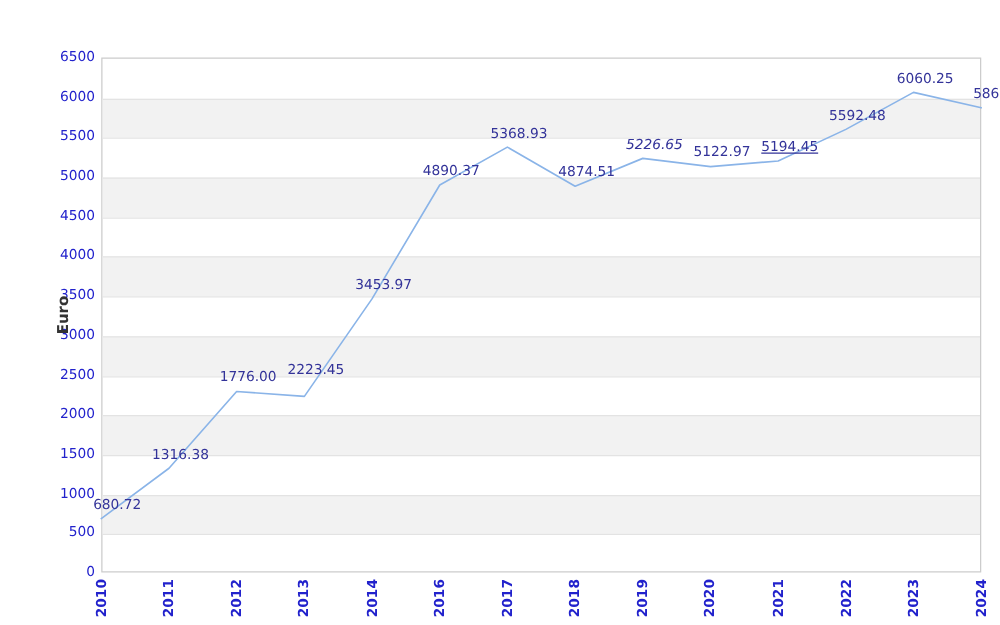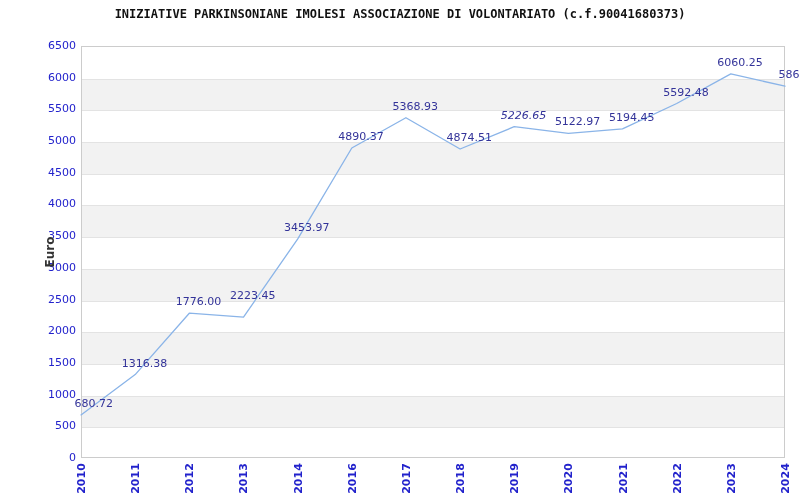--- a/index.html
+++ b/index.html
@@ -23,21 +23,20 @@
   .ptlabel{position:absolute;width:64px;height:13px;line-height:13px;text-align:right;
          font-size:11px;white-space:nowrap;}
   .axis-label-y{position:absolute;left:30px;top:245px;width:40px;height:14px;line-height:14px;
          text-align:center;font-size:12px;font-weight:bold;transform:rotate(-90deg);white-space:nowrap;}
   .axis-label-x{position:absolute;left:761px;top:483px;font-size:12px;font-weight:bold;white-space:nowrap;}
 </style>
 </head>
 <body>
 
 <div class="wrapper">
-  <div class="chart-title" style="color: rgb(17, 17, 17);">INIZIATIVE PARKINSONIANE IMOLESI ASSOCIAZIONE DI VOLONTARIATO (c.f.90041680373)</div>
   <div class="chart-subtitle" style="color: rgb(85, 85, 85);">Importi</div>
 
   <div id="plot" style="border-color: rgb(204, 204, 204); background: rgb(255, 255, 255);">
       <div class="band" style="top: 348.615px; height: 31.6923px; background: rgb(242, 242, 242);"></div>
       <div class="band" style="top: 285.231px; height: 31.6923px; background: rgb(242, 242, 242);"></div>
       <div class="band" style="top: 221.846px; height: 31.6923px; background: rgb(242, 242, 242);"></div>
       <div class="band" style="top: 158.462px; height: 31.6923px; background: rgb(242, 242, 242);"></div>
       <div class="band" style="top: 95.0769px; height: 31.6923px; background: rgb(242, 242, 242);"></div>
       <div class="band" style="top: 31.6923px; height: 31.6923px; background: rgb(242, 242, 242);"></div>
       <div class="gridline" style="top: 380.308px; background: rgb(227, 227, 227);"></div>
@@ -94,21 +93,21 @@
       <div class="ptlabel" style="left: 49px; top: 396.853px; color: rgb(51, 51, 153);">680.72</div>
       <div class="ptlabel" style="left: 103.154px; top: 356.562px; color: rgb(51, 51, 153);">1316.38</div>
       <div class="ptlabel" style="left: 157.308px; top: 295.224px; color: rgb(51, 51, 153);">1776.00</div>
       <div class="ptlabel" style="left: 211.462px; top: 289px; color: rgb(51, 51, 153);">2223.45</div>
       <div class="ptlabel" style="left: 265.615px; top: 221.071px; color: rgb(51, 51, 153);">3453.97</div>
       <div class="ptlabel" style="left: 319.769px; top: 130.026px; color: rgb(51, 51, 153);">4890.37</div>
       <div class="ptlabel" style="left: 373.923px; top: 99.6924px; color: rgb(51, 51, 153);">5368.93</div>
       <div class="ptlabel" style="left: 428.077px; top: 131.031px; color: rgb(51, 51, 153);">4874.51</div>
       <div class="ptlabel" style="left: 482.231px; top: 108.711px; color: rgb(51, 51, 153); font-style: italic;">5226.65</div>
       <div class="ptlabel" style="left: 536.385px; top: 115.283px; color: rgb(51, 51, 153);">5122.97</div>
-      <div class="ptlabel" style="left: 590.538px; top: 110.752px; color: rgb(51, 51, 153);">5194.45</div>
+      <div class="ptlabel" style="left: 590.538px; top: 110.752px; color: rgb(51, 51, 153); text-decoration: underline;">5194.45</div>
       <div class="ptlabel" style="left: 644.692px; top: 85.5228px; color: rgb(51, 51, 153);">5592.48</div>
       <div class="ptlabel" style="left: 698.846px; top: 55.8734px; color: rgb(51, 51, 153);">6060.25</div>
       <div class="ptlabel" style="left: 753px; top: 68.1542px; color: rgb(51, 51, 153);">5866.5</div>
     </div>
 
   <div class="axis-label-y" style="color: rgb(51, 51, 51);">Euro</div>
   <div class="axis-label-x" style="color: rgb(51, 51, 51); margin-top: 31px;">Anno</div>
 </div>
 
 </body></html>

